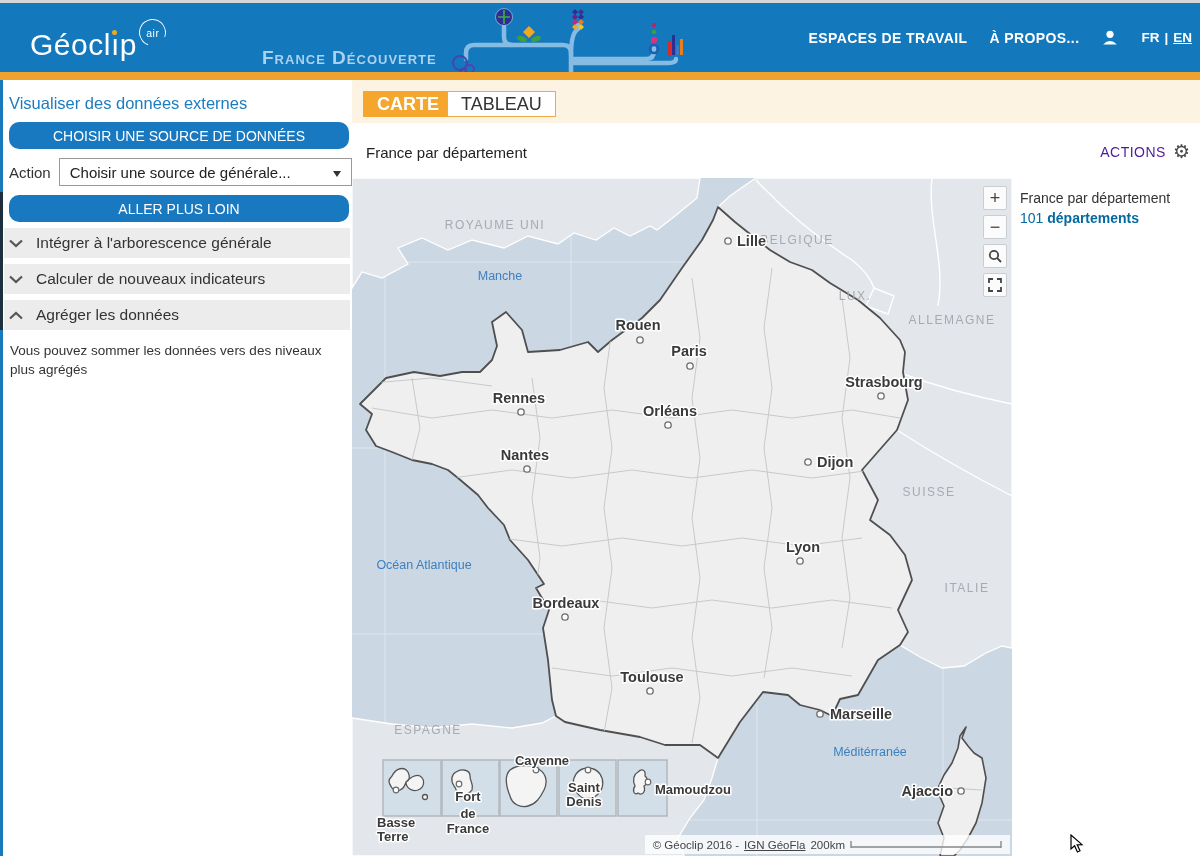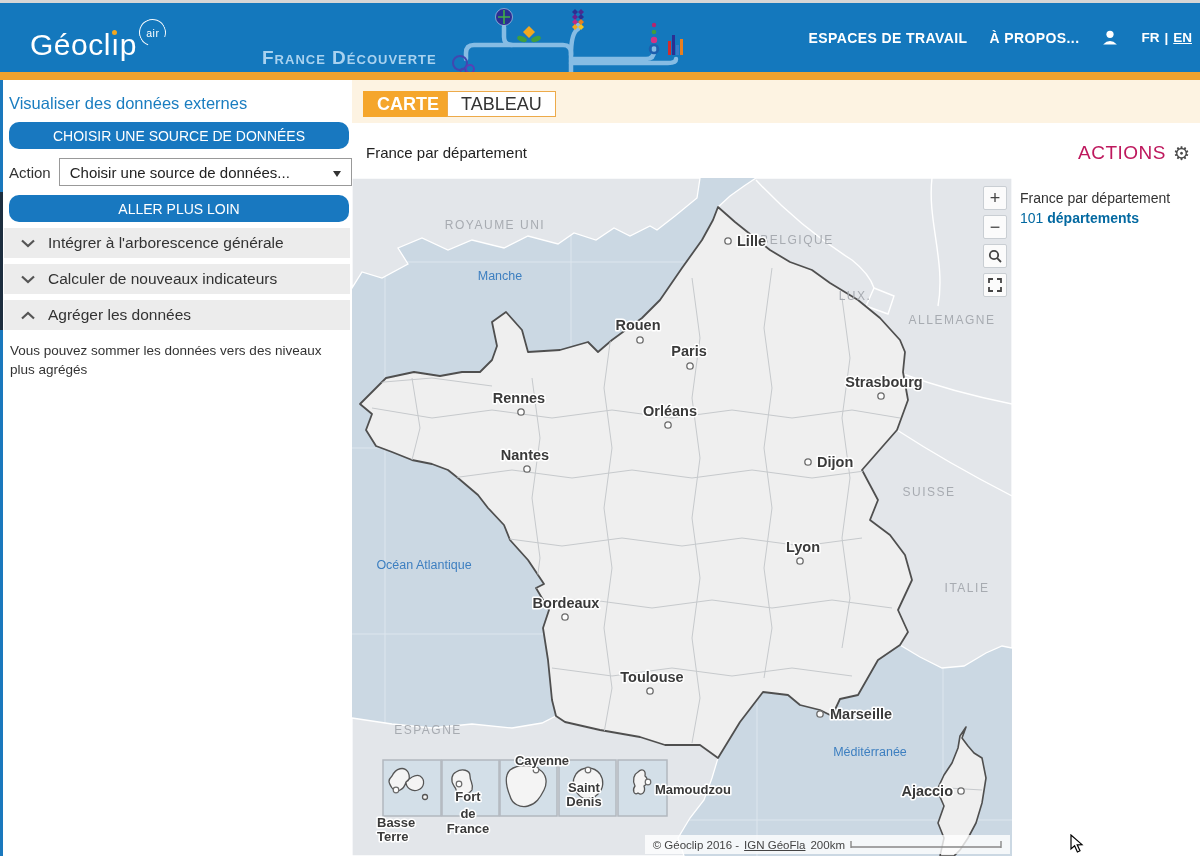--- a/index.html
+++ b/index.html
@@ -34,34 +34,34 @@
   #sidebar-title { margin:14px 0 0 6px; color:#1a7dc0; font-size:16.5px; }
   .blue-btn { display:flex; align-items:center; justify-content:center; margin:9px 2px 0 6px; width:340px; height:27px;
     background:#1878c0; color:#fff; font-size:14px; border:none; border-radius:10px; cursor:pointer; }
   #action-row { display:flex; align-items:center; margin:9px 0 0 6px; gap:8px; }
   #action-label { font-size:15px; color:#333; }
   #action-select { position:relative; width:293px; height:28px; border:1px solid #999; background:#fff;
     display:flex; align-items:center; padding:0 10px; font-size:15px; color:#222; cursor:pointer; }
   #action-select .caret { position:absolute; right:10px; top:12px; width:0; height:0;
     border-left:4.5px solid transparent; border-right:4.5px solid transparent; border-top:6px solid #333; }
   .accordion { margin:6px 1px 0 1px; width:346px; height:30px; background:#ececec; display:flex; align-items:center;
-    gap:12px; padding-left:16px; font-size:15.5px; color:#333; cursor:pointer; }
+    gap:12px; padding-left:4px; font-size:15.5px; color:#333; cursor:pointer; }
   .accordion:first-of-type { margin-top:14px; }
   .accordion svg { flex:0 0 auto; }
   #aggregate-desc { margin:11px 0 0 7px; width:330px; font-size:13.5px; color:#333; line-height:19px; }
 
   
   #tab-strip { position:absolute; left:352px; top:80px; width:848px; height:43px; background:#fdf3e2; }
   .tab { position:absolute; top:11px; height:26px; display:flex; align-items:center; padding:0 13px;
     font-size:18px; cursor:pointer; }
   #tab-carte { left:11px; background:#f5a62c; border:1.5px solid #f5a62c; color:#fff; font-weight:bold; }
   #tab-tableau { left:95px; background:#fff; border:1.5px solid #edaa4a; color:#333; }
   #map-title { position:absolute; left:366px; top:144px; font-size:15px; color:#222; }
   #actions { position:absolute; right:10px; top:142px; display:flex; align-items:center; gap:7px; cursor:pointer; }
-  #actions-label { font-size:19px; color:#be185d; letter-spacing:.5px; }
+  #actions-label { font-size:14px; color:#4c1d95; letter-spacing:.5px; }
   #gear { font-size:19px; color:#4a4a4a; line-height:1; }
 
   
   #map { position:absolute; left:352px; top:178px; width:660px; height:678px; background:#cbd8e3; overflow:hidden; }
   #map svg.mapsvg { position:absolute; left:0; top:0; }
   .city-label { font-size:14.5px; font-weight:bold; fill:#3a3a3a; paint-order:stroke; stroke:#ffffff; stroke-width:3px; stroke-linejoin:round; }
   .country-label { font-size:12px; fill:#a7abb1; letter-spacing:1.5px; }
   .sea-label { font-size:12.5px; fill:#3d7fc0; }
   .inset-label { font-size:13px; font-weight:bold; fill:#3a3a3a; paint-order:stroke; stroke:#ffffff; stroke-width:3px; stroke-linejoin:round; }
 
@@ -155,21 +155,21 @@
   </div>
 </div>
 <div id="orange-bar"></div>
 
 <div id="sidebar">
   <div id="sidebar-title">Visualiser des données externes</div>
   <button class="blue-btn">CHOISIR UNE SOURCE DE DONNÉES</button>
   <div id="action-row">
     <span id="action-label">Action</span>
     <div id="action-select">
-      <span>Choisir une source de données...</span>
+      <span>Choisir une source de générale...</span>
       <span class="caret"></span>
     </div>
   </div>
   <button class="blue-btn">ALLER PLUS LOIN</button>
 
   <div class="accordion">
     <svg width="16" height="9" viewBox="0 0 16 9">
         <polyline points="2,1.5 8,7 14,1.5" fill="none" stroke="#555" stroke-width="2.2"></polyline>
       </svg>
     <span>Intégrer à l'arborescence générale</span>

